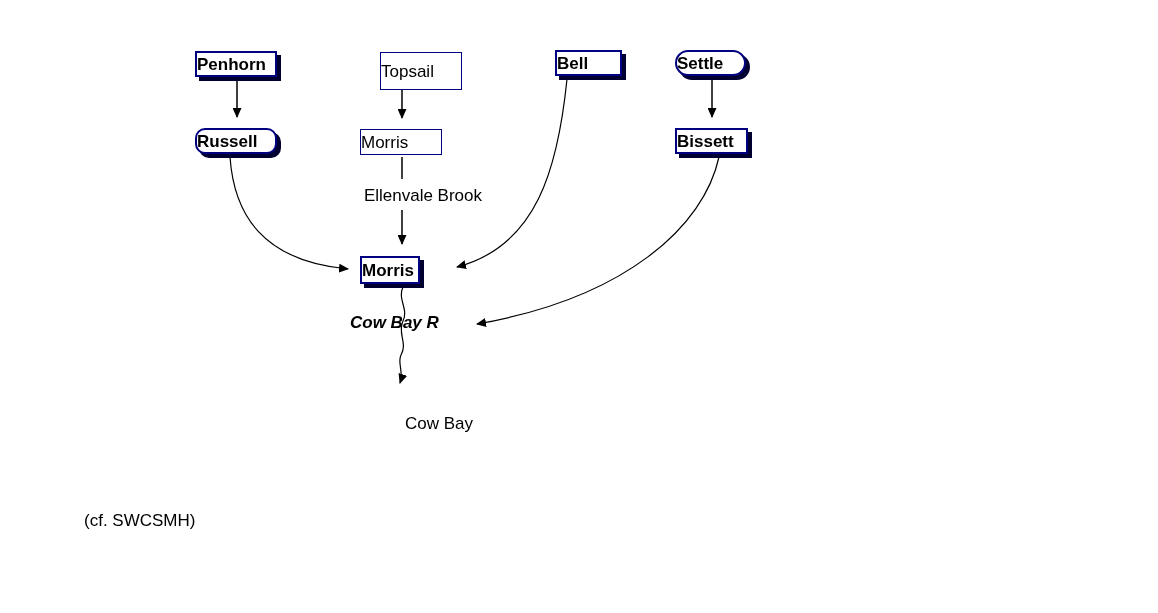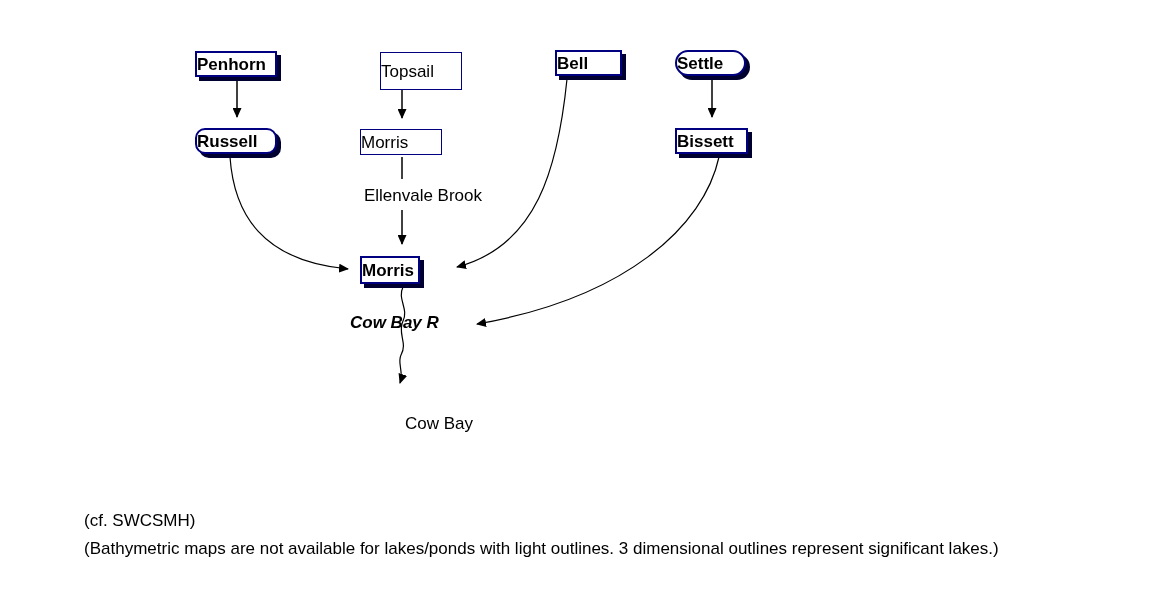--- a/index.html
+++ b/index.html
@@ -132,16 +132,15 @@
   </div>
 
   <div class="flow-label center" style="left:322px; top:186px; width:160px;">Ellenvale Brook</div>
 
   <div class="river-label" style="left:350px; top:313px;">Cow Bay R</div>
 
   <div class="flow-label center" style="left:333px; top:414px; width:140px;">Cow Bay</div>
 
   <div class="footnotes">
     <div>(cf. SWCSMH)</div>
-    <div>(Bathymetric maps are not available for lakes/ponds with light outlines. 3 dimensional outlines represent significant lakes.)</div>
   </div>
 
 </div>
 
 </body></html>

